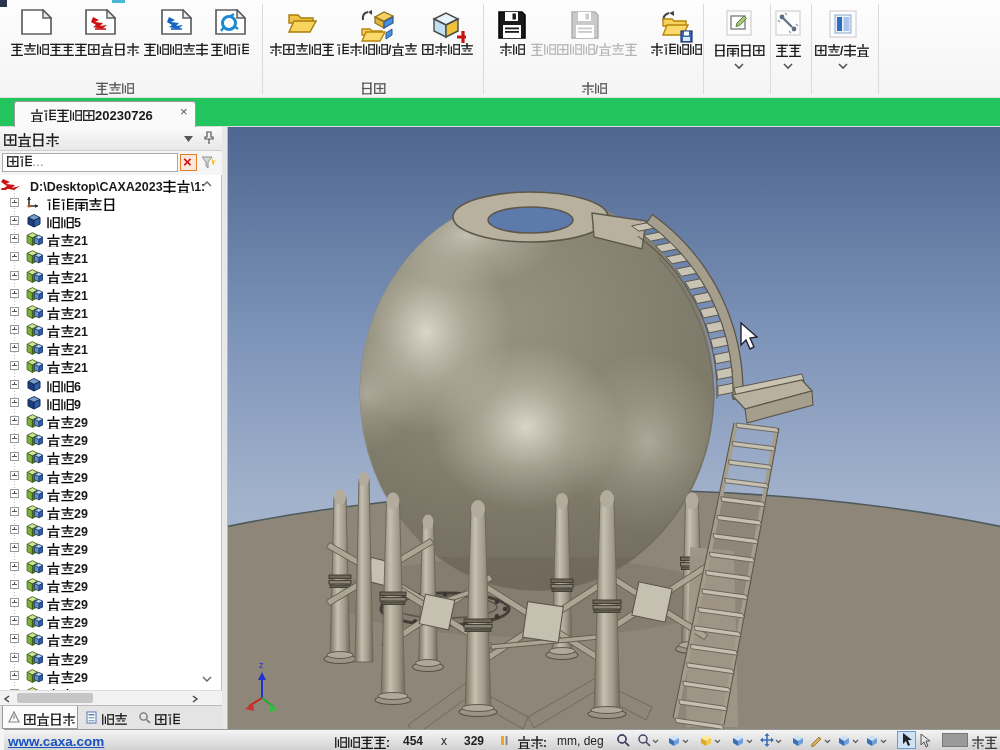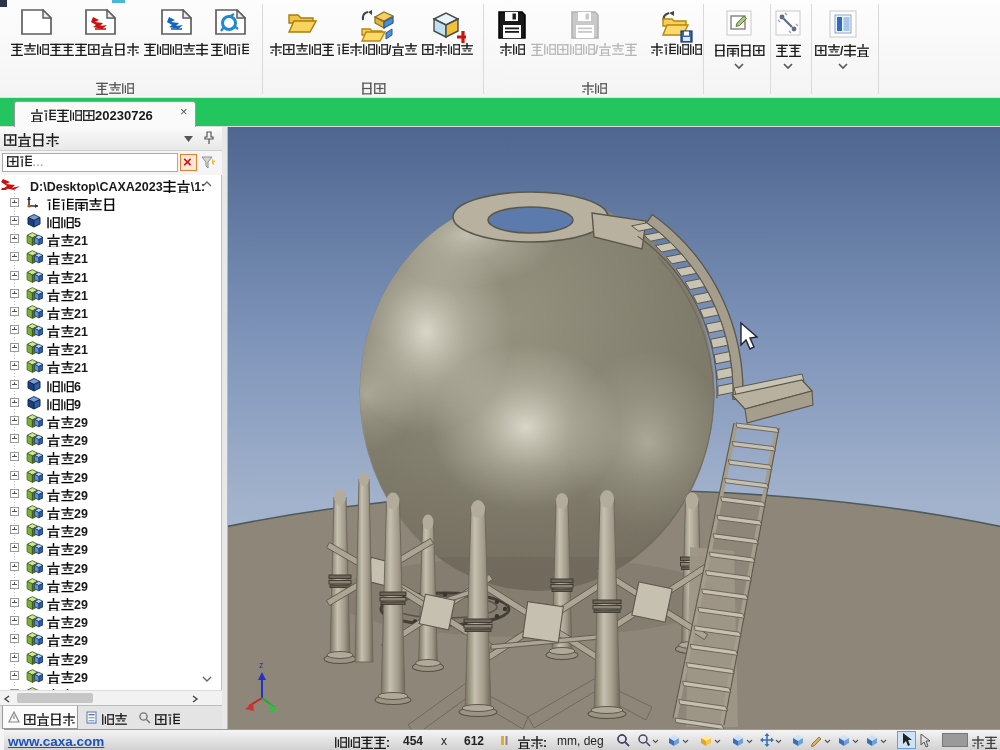--- a/index.html
+++ b/index.html
@@ -1115,21 +1115,21 @@
         <use href="#gC"></use>
       </svg><svg class="zi t9" viewBox="0 0 10 11">
         <use href="#gC"></use>
       </svg><svg class="zi t9" viewBox="0 0 10 11">
         <use href="#gE"></use>
       </svg><svg class="zi t9" viewBox="0 0 10 11">
         <use href="#gE"></use>
       </svg><span class="lat" style="font-size:12px">:</span></div>
 <span class="abs" style="left:399px;top:4px;font-size:12px;font-weight:bold;color:#222">454</span>
 <span class="abs" style="left:437px;top:4px;font-size:12px;color:#222">x</span>
-<span class="abs" style="left:460px;top:4px;font-size:12px;font-weight:bold;color:#222">612</span>
+<span class="abs" style="left:460px;top:4px;font-size:12px;font-weight:bold;color:#222">329</span>
 <svg class="abs" style="left:496px;top:4px" width="12" height="13" viewBox="0 0 12 13">
       <rect x="1" y="2" width="3" height="9" fill="#f0a820"></rect>
       <rect x="5.5" y="2" width="2" height="9" fill="#888"></rect>
     </svg>
 <div class="abs sm" style="left:513px;top:3px"><svg class="zi t9" viewBox="0 0 10 11">
         <use href="#gJ"></use>
       </svg><svg class="zi t9" viewBox="0 0 10 11">
         <use href="#gF"></use>
       </svg><span class="lat" style="font-size:12px">:</span></div>
 <span class="abs" style="left:553px;top:4px;font-size:12px;color:#222">mm, deg</span>

